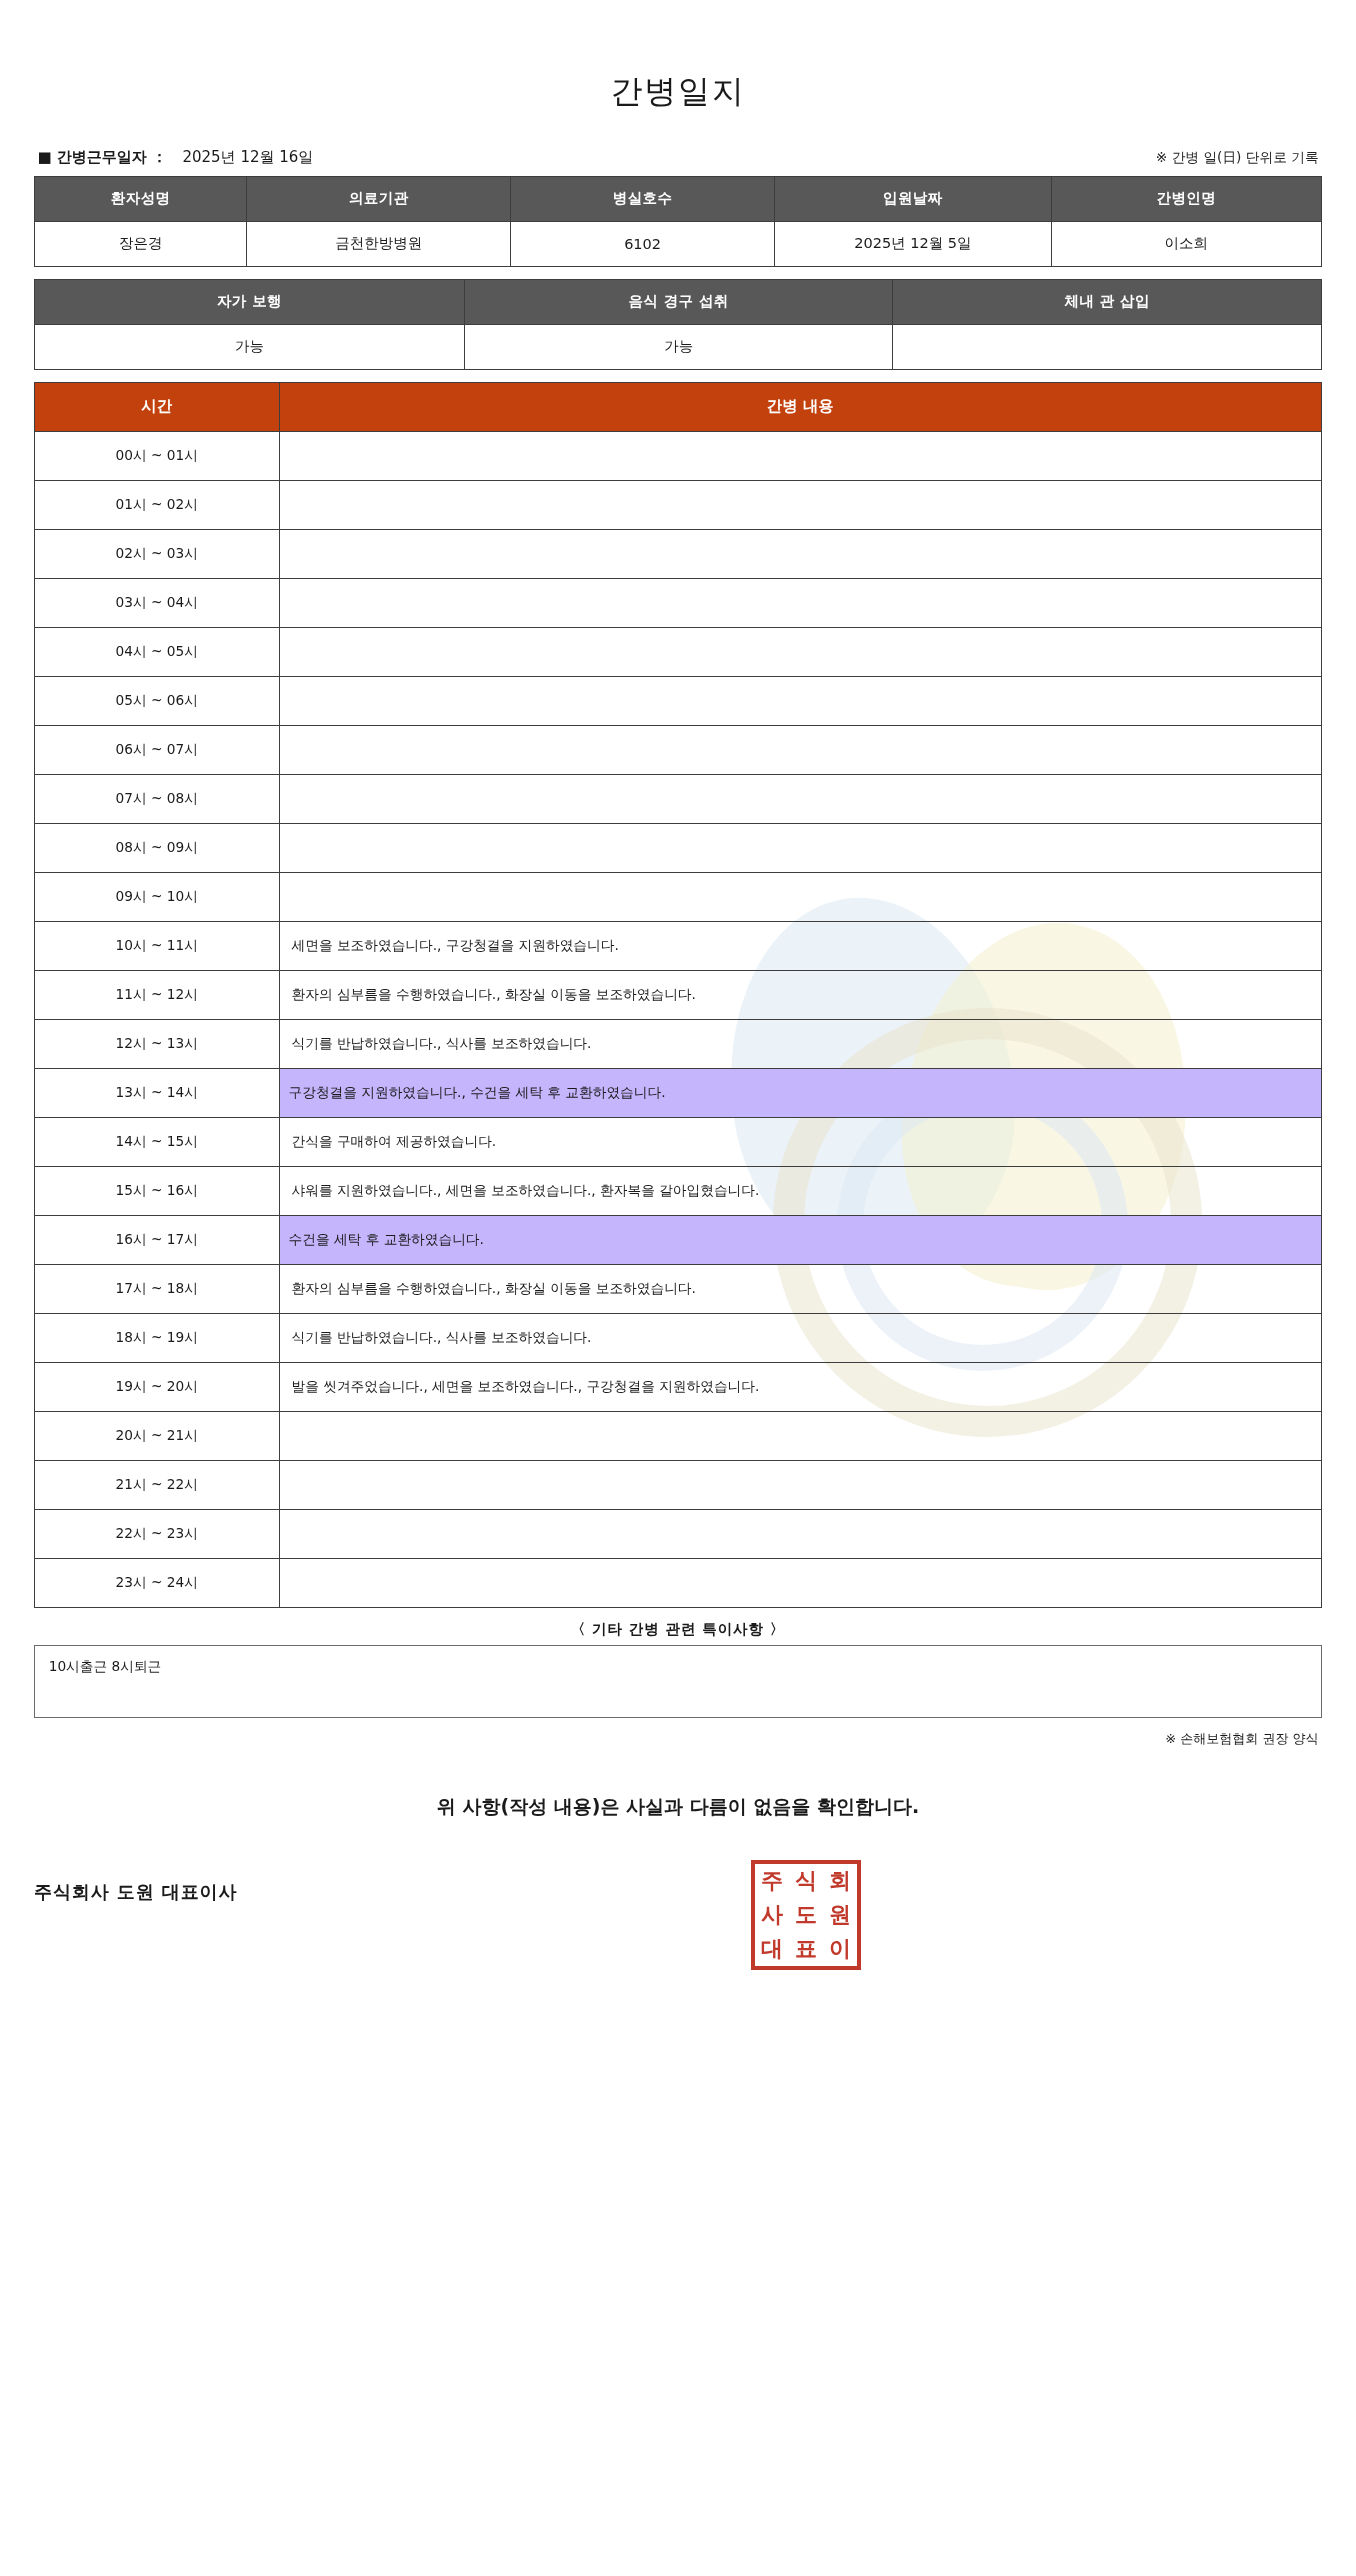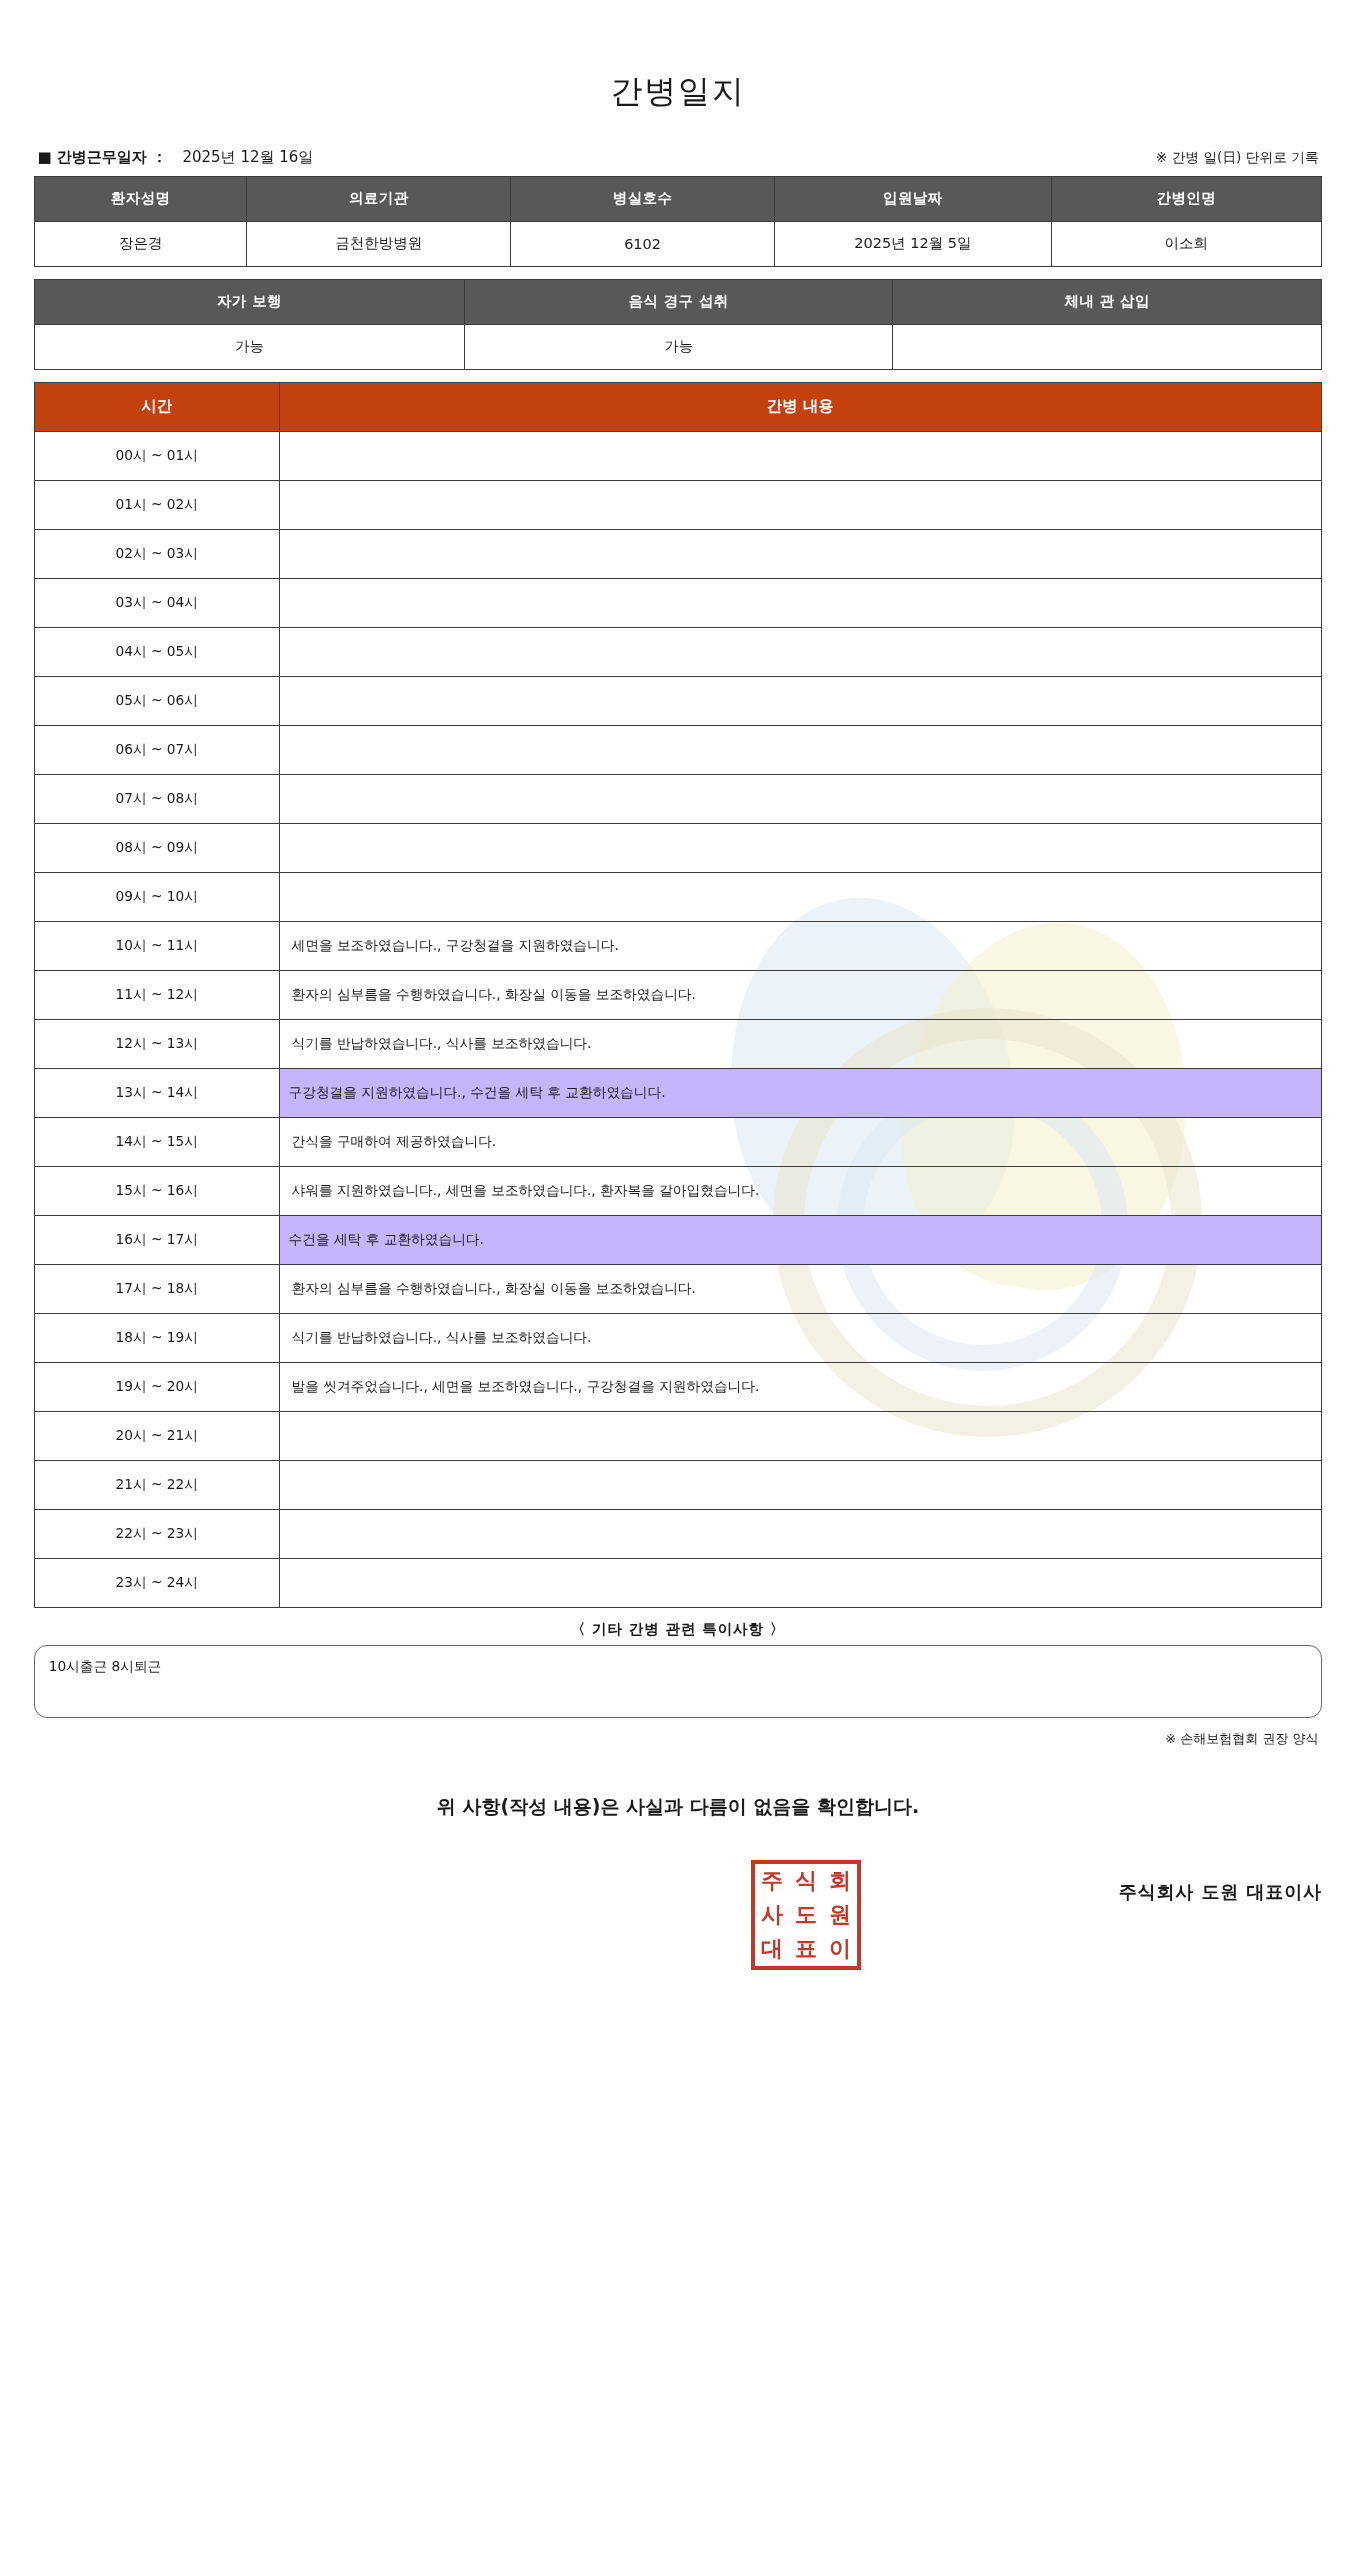--- a/index.html
+++ b/index.html
@@ -152,21 +152,21 @@
 
   .etc-title {
     text-align: center;
     font-size: 14.5px;
     font-weight: bold;
     margin: 12px 0 6.8px 0;
     letter-spacing: 0.9px;
   }
   .etc-box {
     border: 0.9px solid #6a6a6a;
-    border-radius: 13px;
+    border-radius: 0;
     height: 73px;
     font-size: 13.7px;
     padding: 12px 13.7px;
     box-sizing: border-box;
   }
   .form-note {
     text-align: right;
     font-size: 13px;
     margin-top: 12px;
     margin-right: 3.4px;
@@ -189,21 +189,21 @@
   .sign-label { font-weight: bold; }
   .sign-value { margin-left: 19px; }
   .signature-mark {
     margin-left: 26px;
     width: 102px;
     height: 38px;
     position: relative;
   }
 
   .company-line {
-    text-align: right;
+    text-align: left;
     font-size: 18px;
     font-weight: bold;
     margin-top: 60px;
     letter-spacing: 0.9px;
   }
 
   .stamp-wrap {
     display: flex;
     justify-content: center;
     margin-top: -44px;

